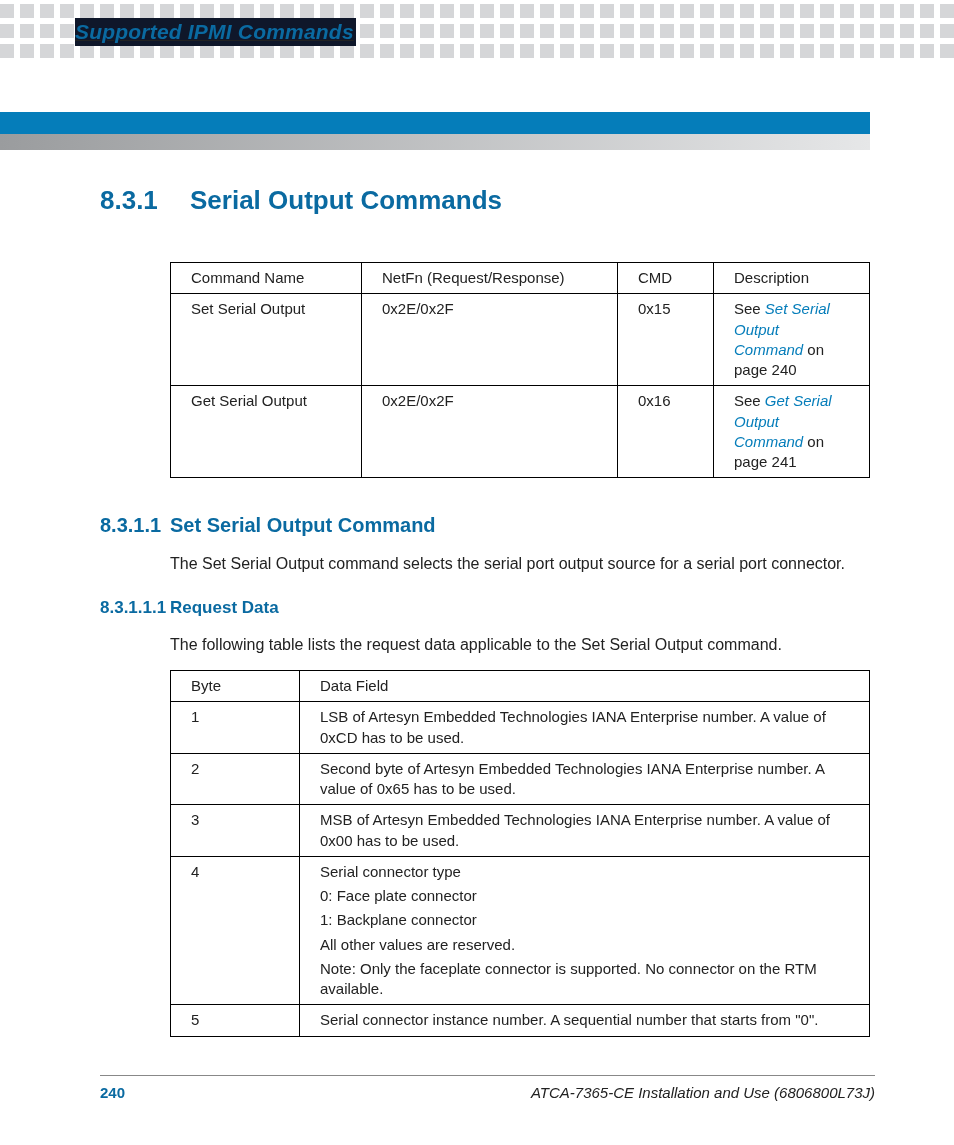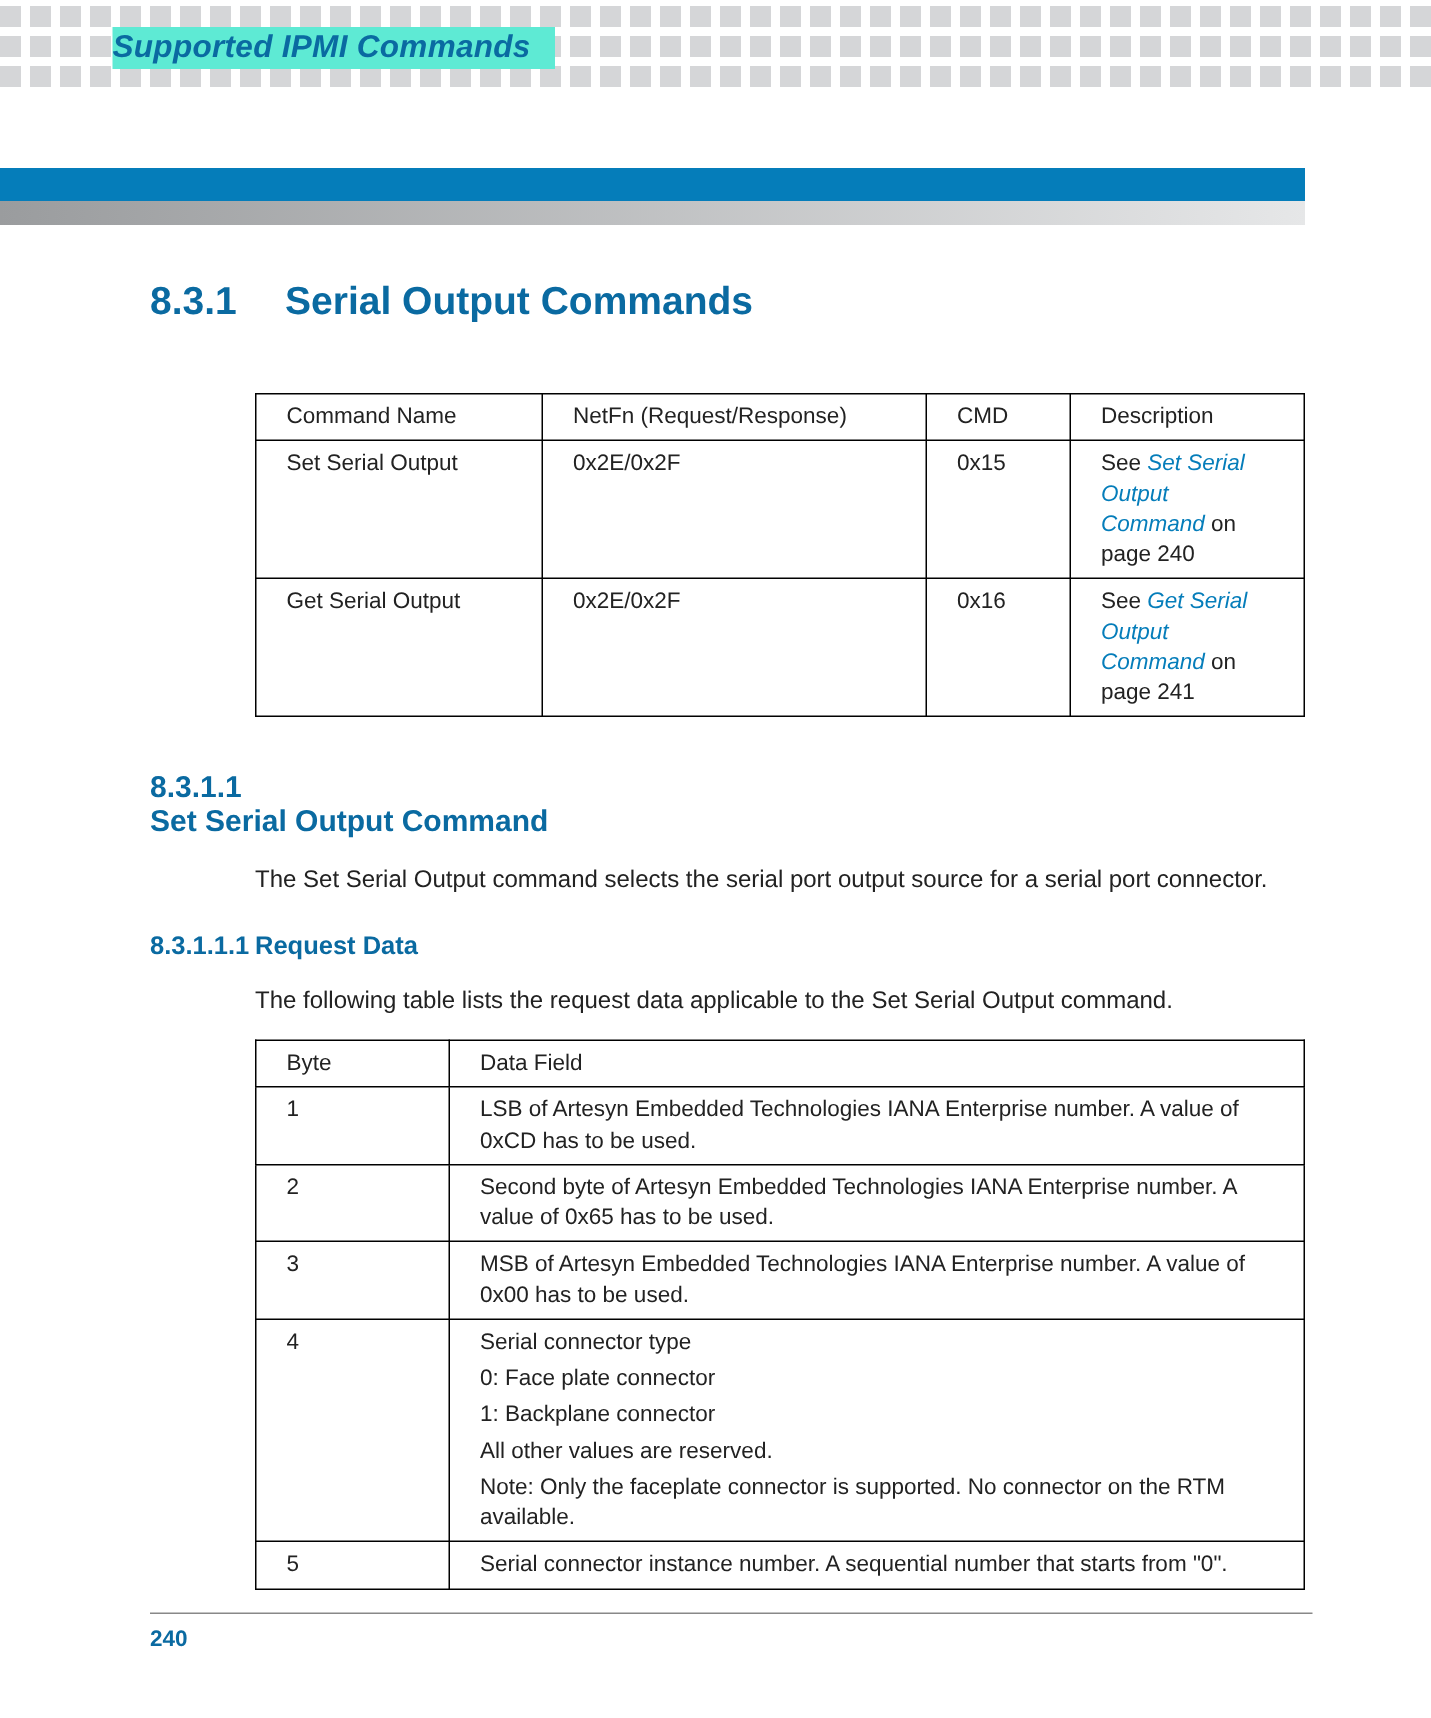--- a/index.html
+++ b/index.html
@@ -39,22 +39,23 @@
     flex: 0 0 14px;
   }
   .row0 { top: 4px; }
   .row1 { top: 24px; }
   .row2 { top: 44px; }
   
   .header-title-box {
     position: absolute;
     top: 18px;
     left: 75px;
-    background: #5eead4;
-    padding: 2px 16px 2px 0;
+    background: #0f172a;
+    padding: 2px 2px 2px 0;
+    text-decoration: underline;
   }
   .running-head {
     font-weight: 700;
     font-style: italic;
     font-size: 21px;
     color: #0a6aa1;
     letter-spacing: 0.2px;
   }
 
   
@@ -126,21 +127,20 @@
     font-style: italic;
   }
 
   .sec-h3 {
     display: flex;
     align-items: baseline;
     color: #0a6aa1;
     font-weight: 700;
     margin-top: 36px;
     margin-bottom: 10px;
-    flex-direction: column;
   }
   .sec-h3 .num {
     width: 90px;
     font-size: 20px;
   }
   .sec-h3 .title {
     font-size: 20px;
     margin-left: -20px;
   }
 
@@ -436,13 +436,14 @@
           <td>5</td>
           <td>Serial connector instance number. A sequential number that starts from "0".</td>
         </tr>
       </tbody>
   </table>
 
 </div>
 
 <div class="footer">
   <span class="page-no">240</span>
+  <span class="doc-id">ATCA-7365-CE Installation and Use (6806800L73J)</span>
 </div>
 
 </body></html>

